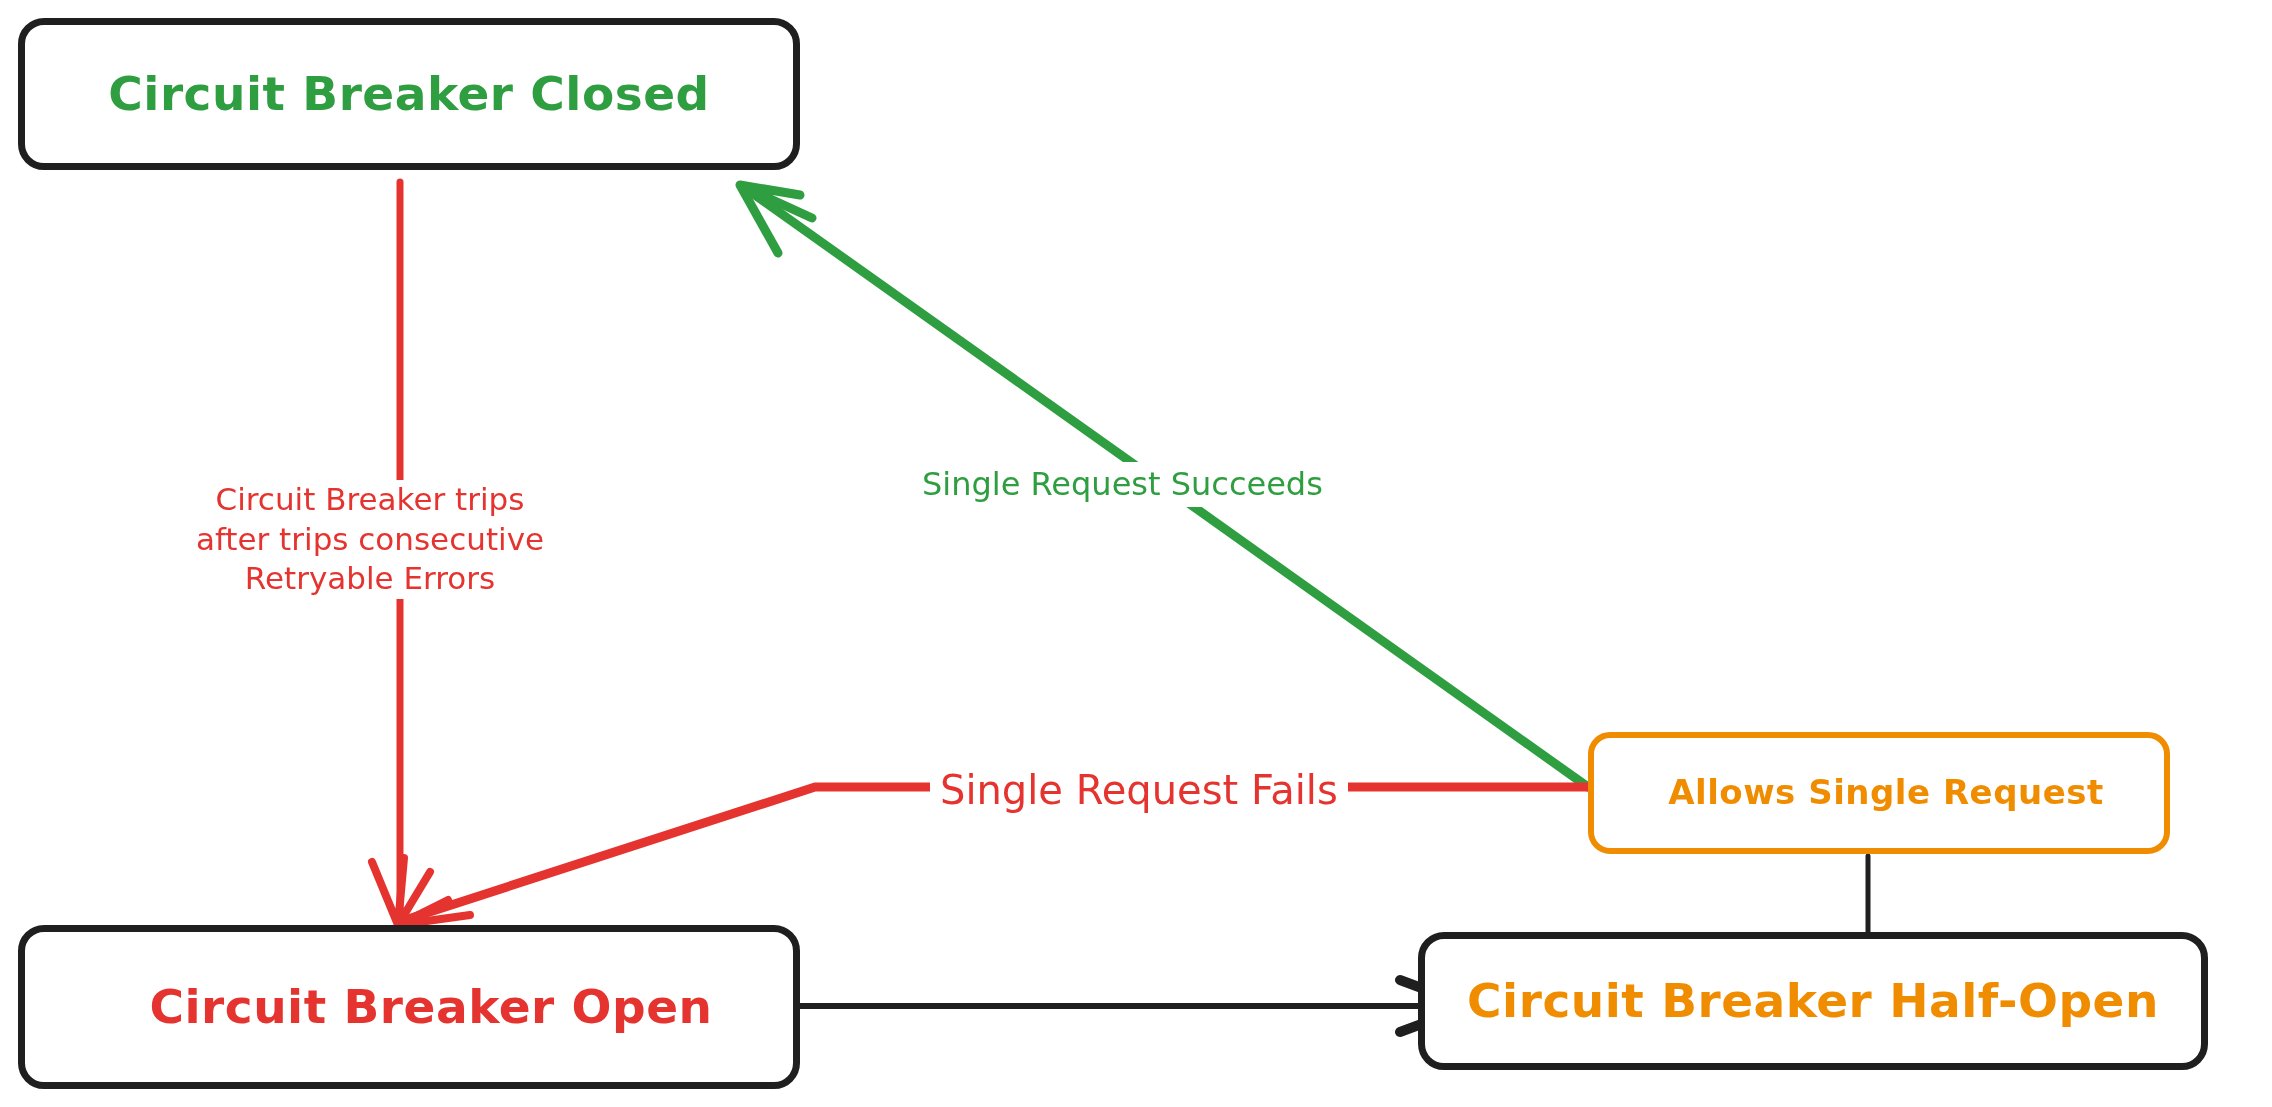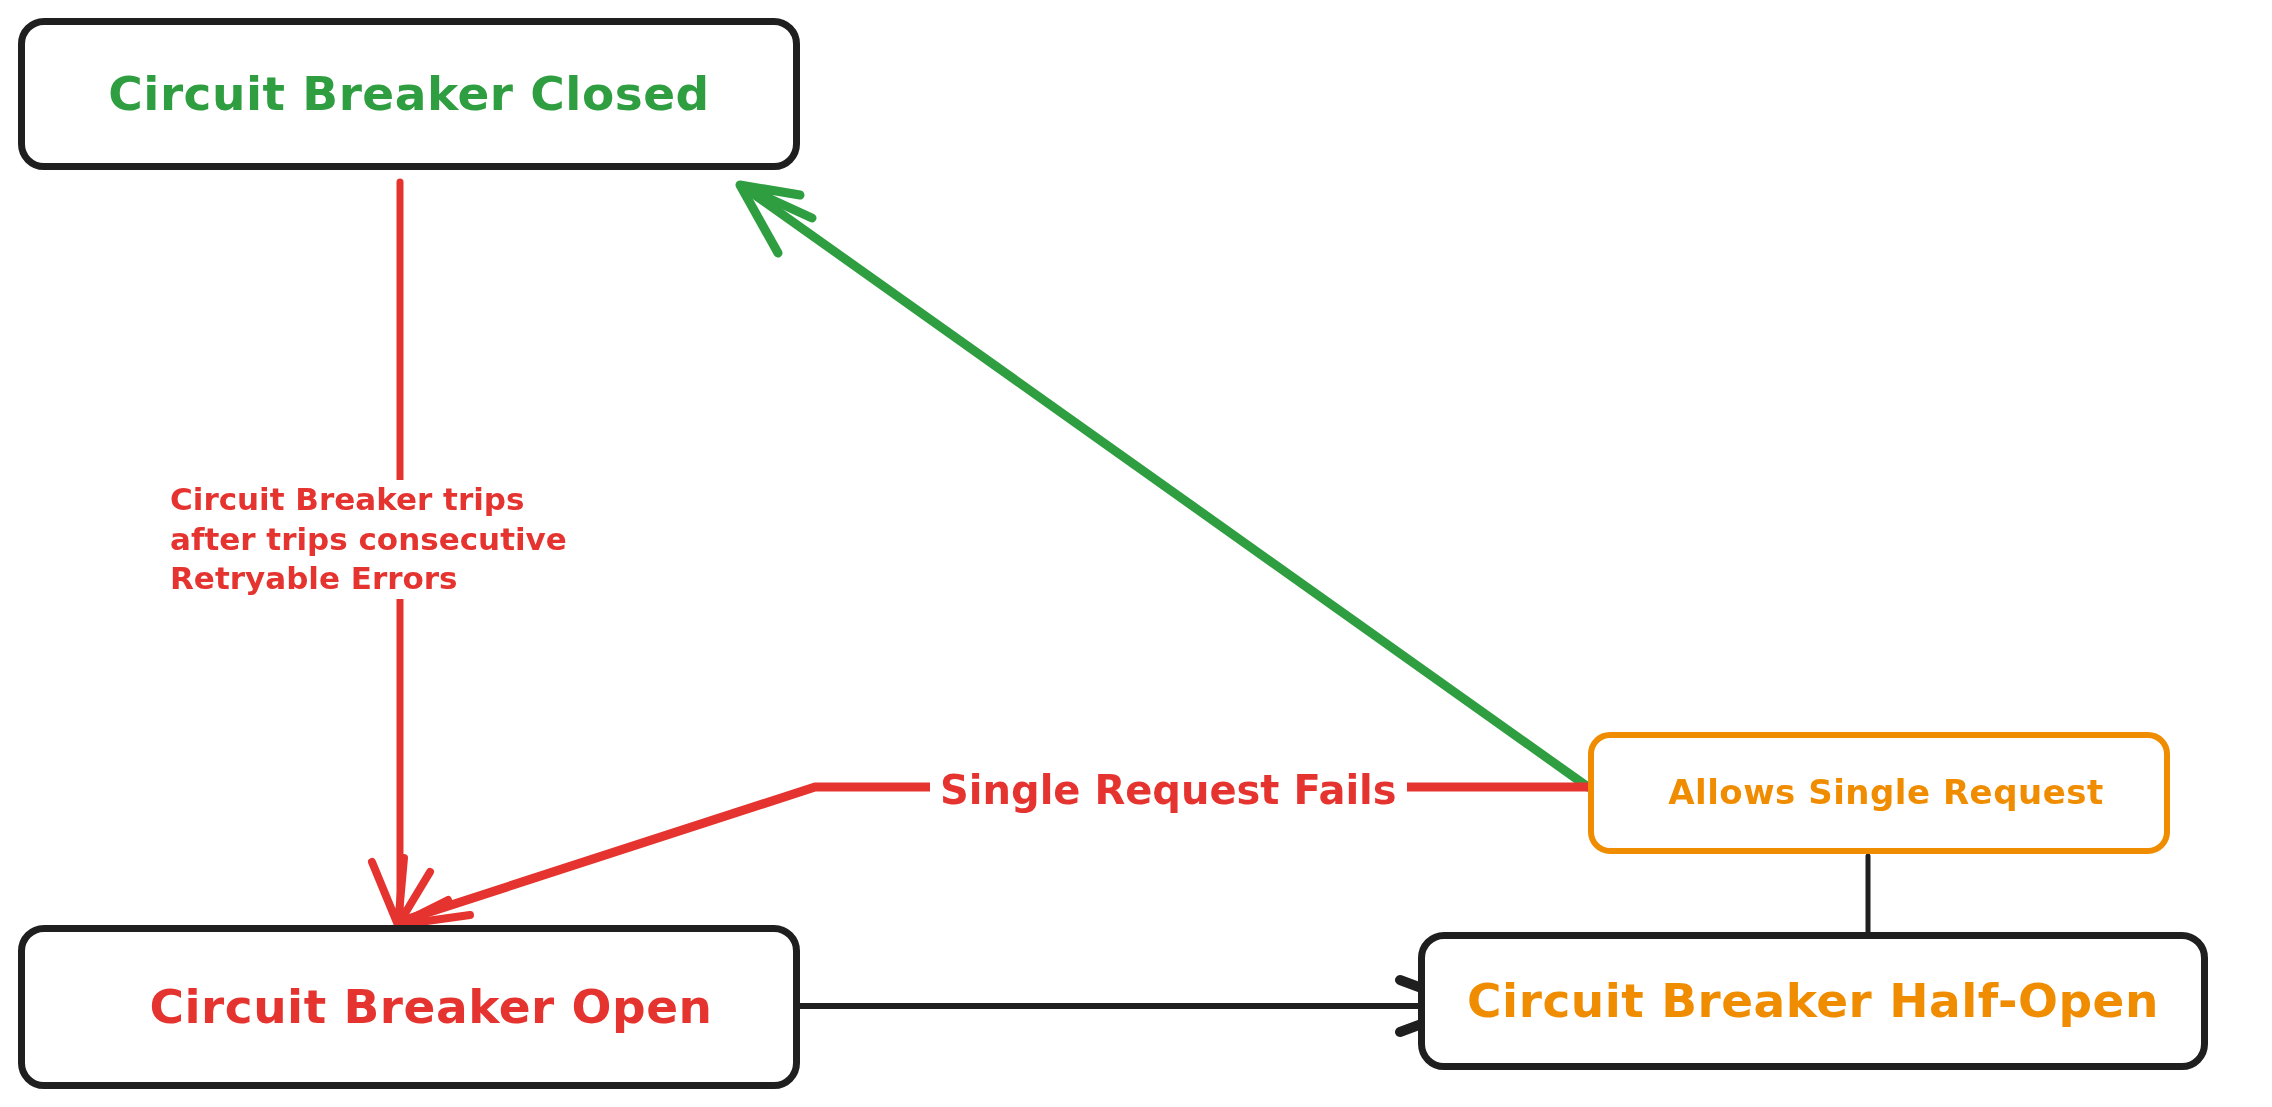--- a/index.html
+++ b/index.html
@@ -56,22 +56,22 @@
   #node-allows   { left: 1588px;top: 732px;  width: 582px;  height: 122px; }
 
   #node-closed .node-label   { font-size: 47px; }
   #node-open .node-label     { font-size: 47px; }
   #node-halfopen .node-label { font-size: 47px; }
   #node-allows .node-label   { font-size: 34px; margin-left: 14px; }
 
   .edge-label {
     position: absolute;
     font-family: "DejaVu Sans", sans-serif;
-    font-weight: 700;
-    text-align: left;
+    font-weight: 400;
+    text-align: center;
     line-height: 1.28;
     background: #ffffff;
     white-space: nowrap;
   }
   #edge-trip {
     left: 170px;
     top: 480px;
     width: 400px;
     font-size: 31px;
     color: #e5342f;
@@ -149,17 +149,18 @@
   <div class="node node-orange" id="node-allows">
     <span class="node-label lbl-orange">Allows Single Request</span>
   </div>
 
   <div class="edge-label" id="edge-trip">
     <div>Circuit Breaker trips</div>
     <div>after trips consecutive</div>
     <div>Retryable Errors</div>
   </div>
 
+  <div class="edge-label" id="edge-succeeds">Single Request Succeeds</div>
 
   <div class="edge-label" id="edge-fails">Single Request Fails</div>
 
 
 </div>
 
 </body></html>

